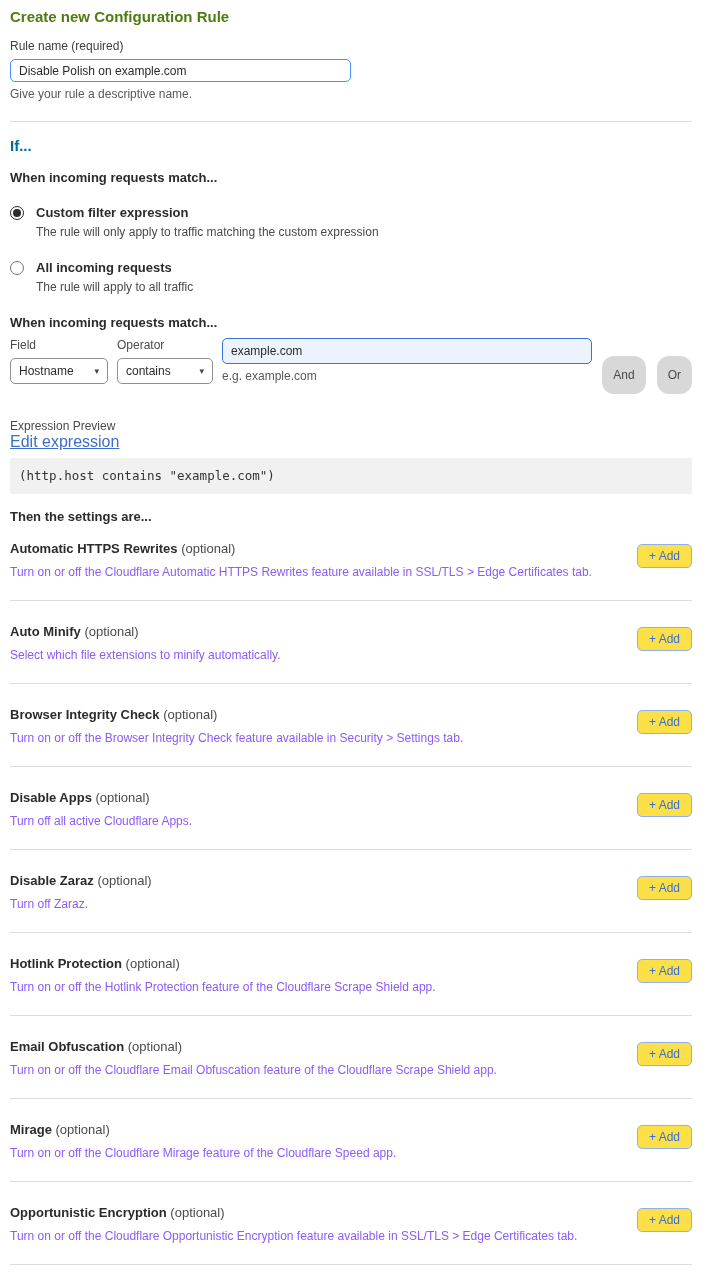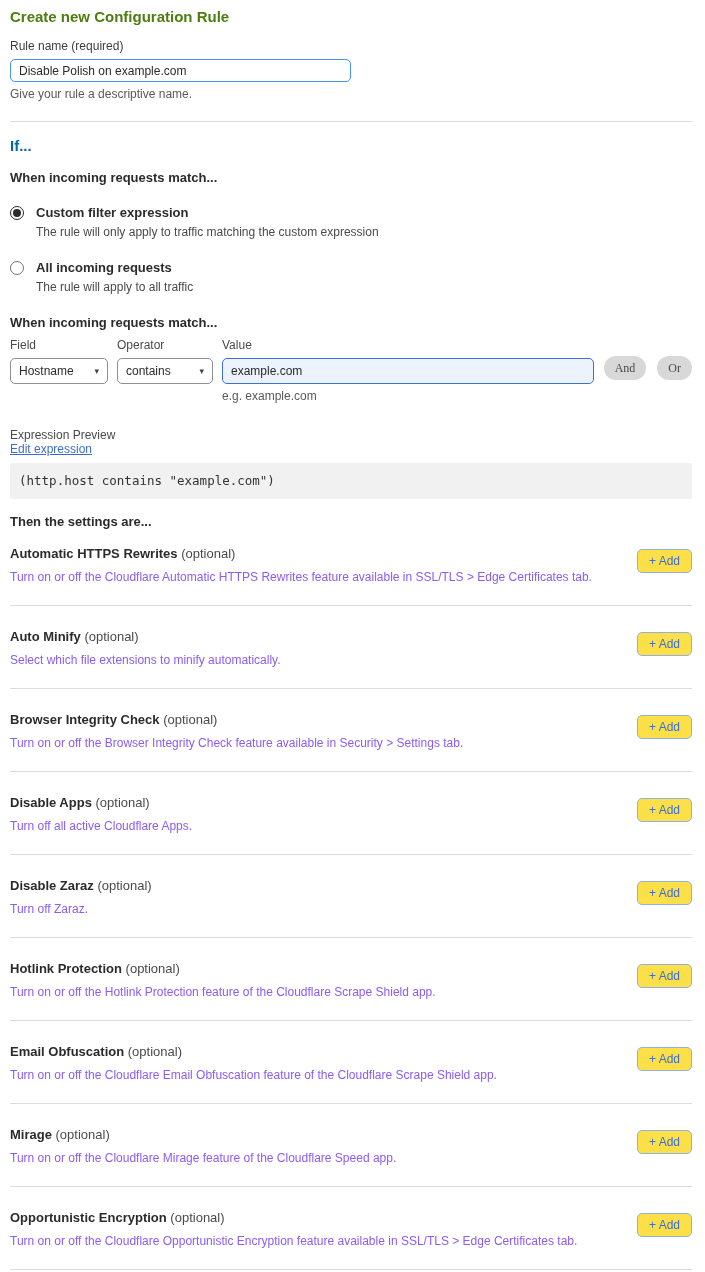--- a/index.html
+++ b/index.html
@@ -53,29 +53,29 @@
   }
   .dropdown .caret { font-size: 9px; color: #444; margin-left: 10px; }
   .dd-field { width: 98px; align-items: center; }
   .dd-operator { width: 96px; }
   .value-input {
     width: 100%; height: 26px; border: 1px solid #3b72d4; border-radius: 5px;
     background: #edf3fc; padding: 0 8px; font-size: 12px; color: #2b2b2b;
     outline: none; font-family: "Liberation Sans", sans-serif;
   }
   .conj-btn {
-    height: 24px; margin-top: 18px; padding: 0 11px; border: none; border-radius: 12px;
+    height: 38px; margin-top: 18px; padding: 0 11px; border: none; border-radius: 12px;
     background: #d8d8d8; color: #4a4a4a; font-size: 12px; cursor: pointer;
-    font-family: Liberation Serif, serif;
+    font-family: Liberation Sans, sans-serif;
   }
   .conj-btn + .conj-btn { margin-left: 11px; }
 
   .preview-row { display: flex; justify-content: space-between; align-items: baseline; margin-top: 25px; flex-direction: column; }
   .preview-label { font-size: 12px; color: #4a4a4a; }
-  .edit-link { font-size: 12px; color: #3b6fc7; text-decoration: underline; cursor: pointer; }
+  .edit-link { font-size: 16px; color: #3b6fc7; text-decoration: underline; cursor: pointer; }
   .code-block {
     margin-top: 7px; height: 36px; background: #f1f1f1; border-radius: 2px;
     font-family: "DejaVu Sans Mono", "Liberation Mono", monospace;
     font-size: 12.5px; color: #333; line-height: 36px; padding: 0 9px;
     white-space: nowrap; overflow: hidden;
   }
 
   .then-heading { font-size: 13px; font-weight: bold; color: #2b2b2b; margin-top: 15px; }
   .settings-list { margin-top: 10px; }
   .setting-row {
@@ -137,21 +137,20 @@
       </div>
     </div>
     <div class="builder-col">
       <div class="col-label">Operator</div>
       <div class="dropdown dd-operator">
         <span>contains</span>
         <span class="caret">▾</span>
       </div>
     </div>
     <div class="builder-col value-col">
-      <div class="col-label">Value</div>
       <input class="value-input" type="text" value="example.com" style="">
       <div class="help-text">e.g. example.com</div>
     </div>
     <button class="conj-btn">And</button>
     <button class="conj-btn">Or</button>
   </div>
 
   <div class="preview-row">
     <span class="preview-label">Expression Preview</span>
     <span class="edit-link">Edit expression</span>

